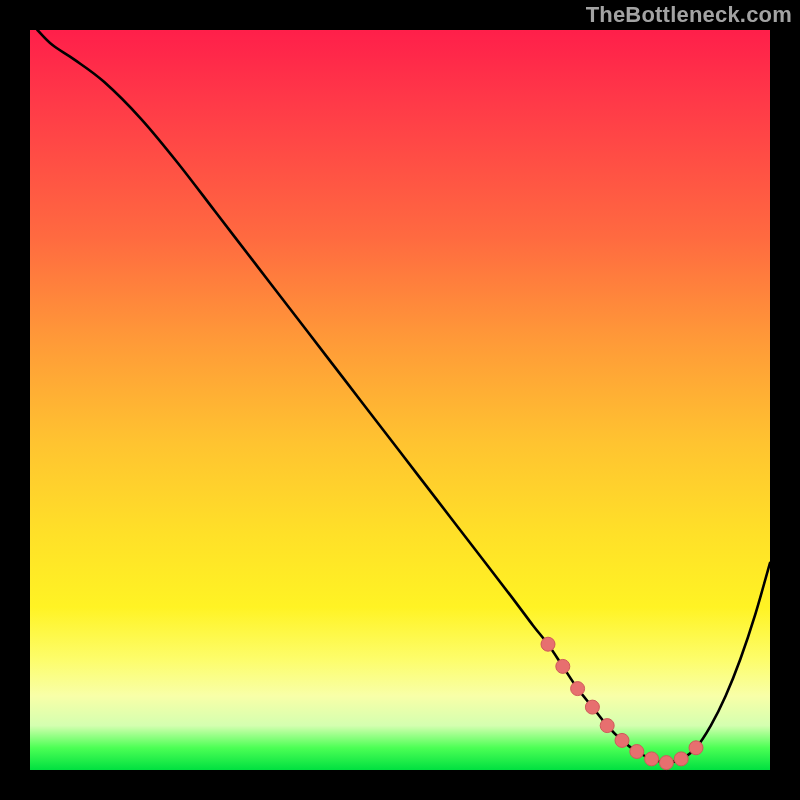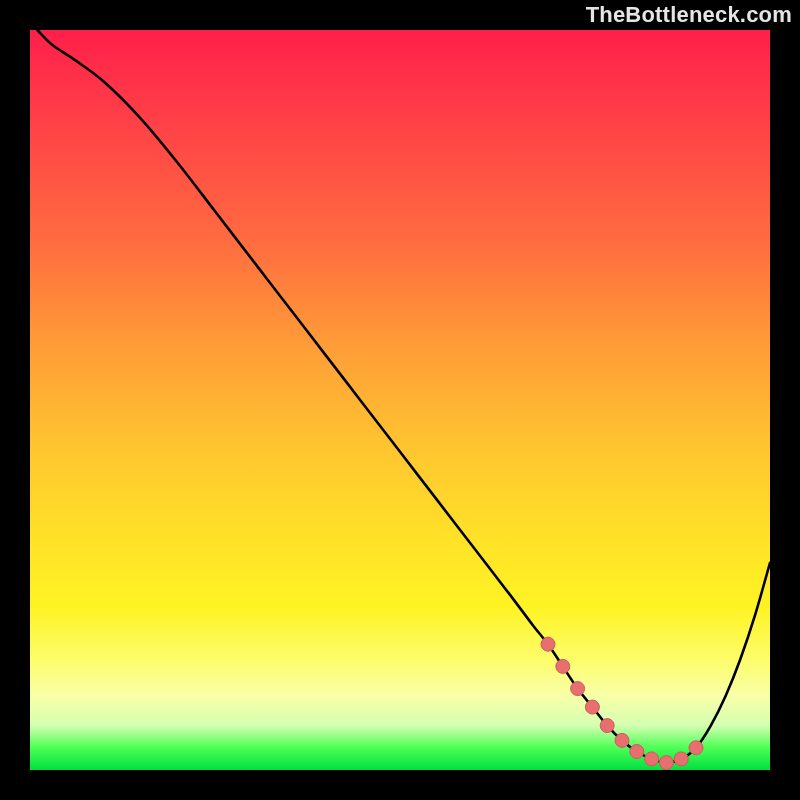--- a/index.html
+++ b/index.html
@@ -15,21 +15,21 @@
     position: relative;
     width: 800px;
     height: 800px;
   }
   .watermark {
     position: absolute;
     top: 2px;
     right: 8px;
     font-size: 22px;
     font-weight: 600;
-    color: #e5e5e5;
+    color: #a3a3a3;
     letter-spacing: 0.2px;
     z-index: 3;
     user-select: none;
   }
   .plot-bg {
     position: absolute;
     left: 30px;
     top: 30px;
     width: 740px;
     height: 740px;

